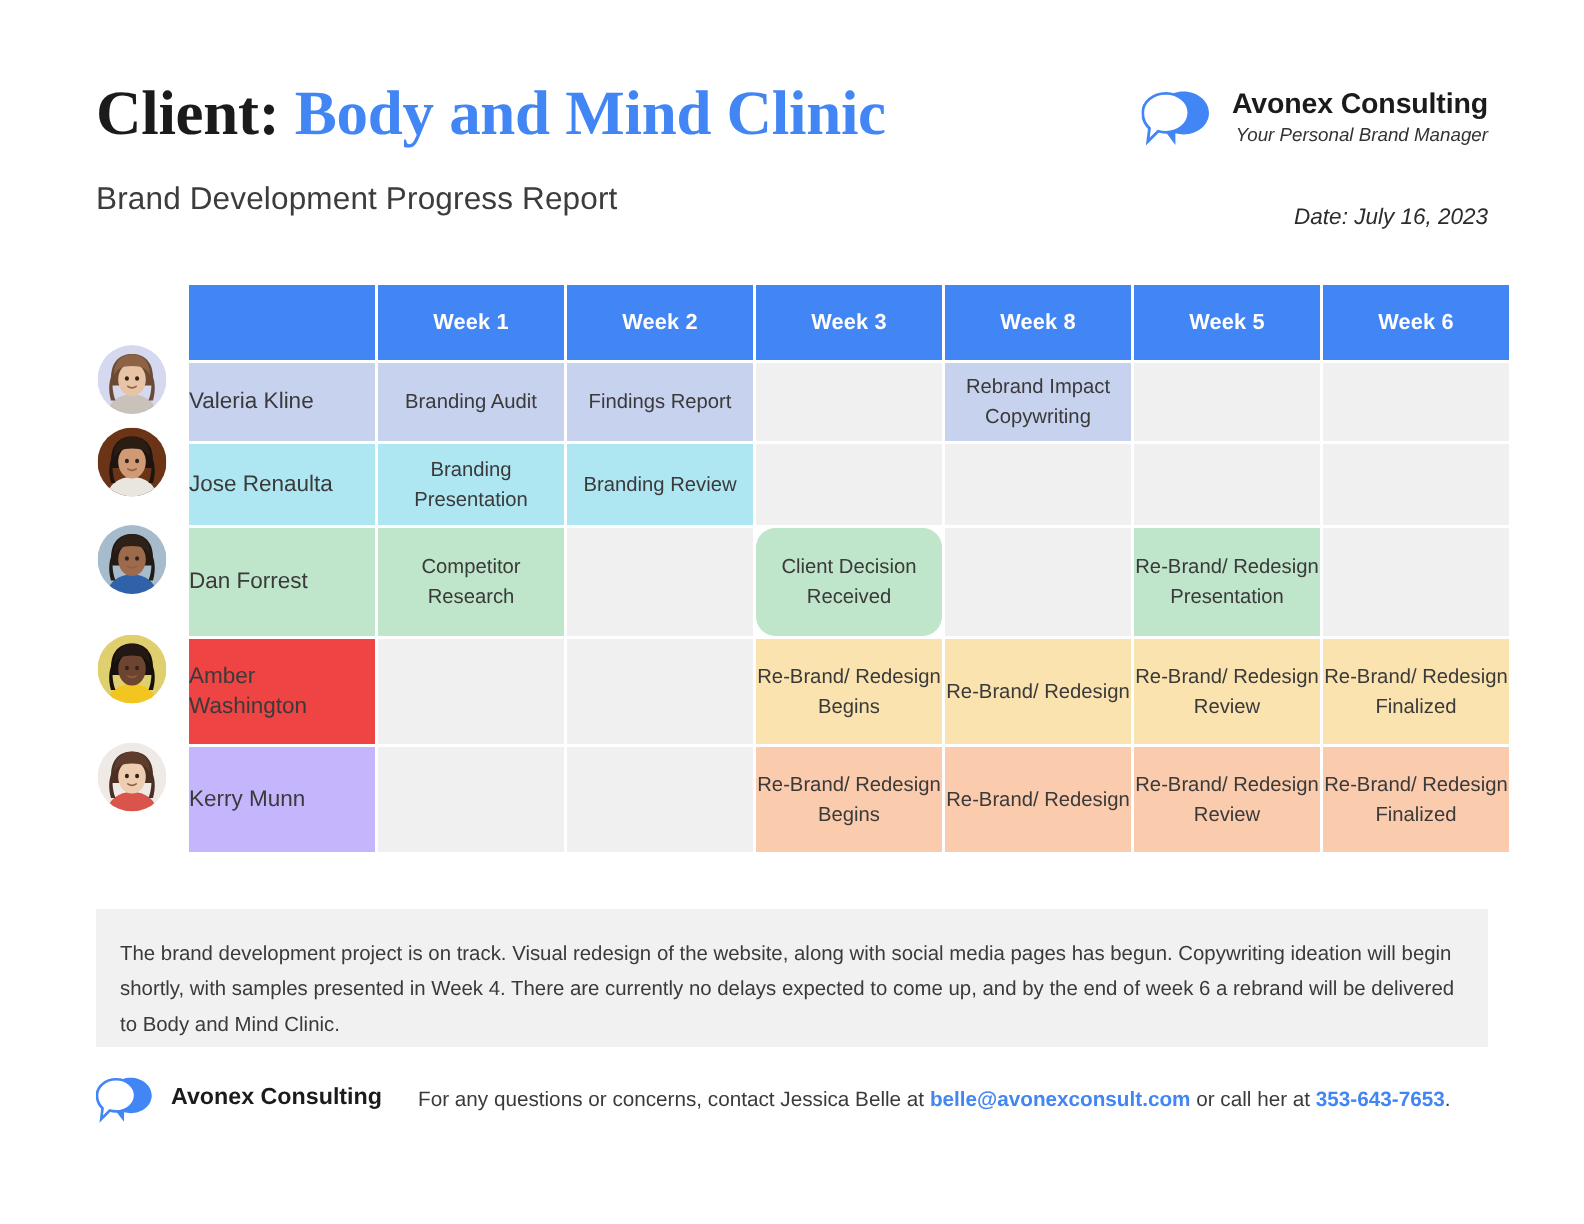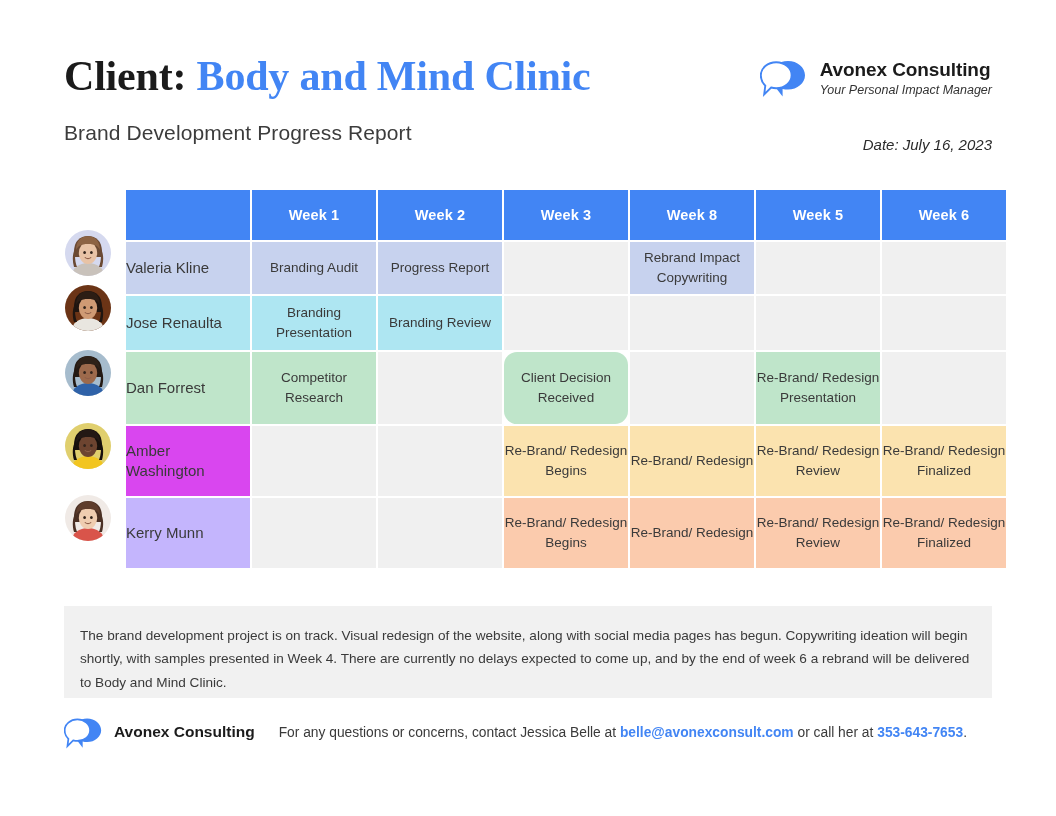--- a/index.html
+++ b/index.html
@@ -218,21 +218,21 @@
 
     <div class="brand-block">
       <span class="brand-logo">
         <svg viewBox="0 0 46 40" xmlns="http://www.w3.org/2000/svg">
           <path d="M28 3 C37.4 3 45 9.4 45 17.3 C45 25.2 37.4 31.6 28 31.6 C26.1 31.6 24.3 31.3 22.6 30.9 L22.6 38.6 L16.4 30.4 C12.1 27.9 11 22.9 11 17.3 C11 9.4 18.6 3 28 3 Z" fill="#4285f4"></path>
           <path d="M16.2 4.2 C24.7 4.2 31.6 10 31.6 17.2 C31.6 24.4 24.7 30.2 16.2 30.2 C14.4 30.2 12.7 29.95 11.1 29.5 L4.2 36.4 L5.3 27.6 C2.4 24.9 0.8 21.2 0.8 17.2 C0.8 10 7.7 4.2 16.2 4.2 Z" fill="#ffffff" stroke="#4285f4" stroke-width="1.9"></path>
         </svg>
       </span>
       <div class="brand-text">
         <div class="brand-name">Avonex Consulting</div>
-        <div class="brand-tagline">Your Personal Impact Manager</div>
+        <div class="brand-tagline">Your Personal Brand Manager</div>
       </div>
     </div>
 
     <div class="report-date">Date: July 16, 2023</div>
   </div>
 
   <div class="table-area">
     <div class="avatar-col" id="avatar-col">
         <div class="avatar-slot" style="height: 54px;">
           <div class="avatar">
@@ -324,21 +324,21 @@
             <th class="th-cell" style="width: 124px;">Week 3</th>
             <th class="th-cell" style="width: 124px;">Week 8</th>
             <th class="th-cell" style="width: 124px;">Week 5</th>
             <th class="th-cell" style="width: 124px;">Week 6</th>
           </tr>
       </thead>
       <tbody id="table-body">
           <tr style="height: 52px; margin-left: 48px;">
             <td class="name-cell" style="background: rgb(199, 210, 238); height: 52px;">Valeria Kline</td>
             <td class="task-cell" style="background: rgb(199, 210, 238); height: 52px;">Branding Audit</td>
-            <td class="task-cell" style="background: rgb(199, 210, 238); height: 52px;">Progress Report</td>
+            <td class="task-cell" style="background: rgb(199, 210, 238); height: 52px;">Findings Report</td>
             <td class="task-cell empty" style="background: rgb(240, 240, 240); height: 52px;"></td>
             <td class="task-cell" style="background: rgb(199, 210, 238); height: 52px;">Rebrand Impact Copywriting</td>
             <td class="task-cell empty" style="background: rgb(240, 240, 240); height: 52px;"></td>
             <td class="task-cell empty" style="background: rgb(240, 240, 240); height: 52px;"></td>
           </tr>
           <tr style="height: 54px;">
             <td class="name-cell" style="background: rgb(174, 230, 242); height: 54px;">Jose Renaulta</td>
             <td class="task-cell" style="background: rgb(174, 230, 242); height: 54px;">Branding Presentation</td>
             <td class="task-cell" style="background: rgb(174, 230, 242); height: 54px;">Branding Review</td>
             <td class="task-cell empty" style="background: rgb(240, 240, 240); height: 54px;"></td>
@@ -349,21 +349,21 @@
           <tr style="height: 72px;">
             <td class="name-cell" style="background: rgb(191, 229, 202); height: 72px;">Dan Forrest</td>
             <td class="task-cell" style="background: rgb(191, 229, 202); height: 72px;">Competitor Research</td>
             <td class="task-cell empty" style="background: rgb(240, 240, 240); height: 72px;"></td>
             <td class="task-cell" style="background: rgb(191, 229, 202); height: 72px; border-radius: 13px;">Client Decision Received</td>
             <td class="task-cell empty" style="background: rgb(240, 240, 240); height: 72px;"></td>
             <td class="task-cell" style="background: rgb(191, 229, 202); height: 72px;">Re-Brand/ Redesign Presentation</td>
             <td class="task-cell empty" style="background: rgb(240, 240, 240); height: 72px;"></td>
           </tr>
           <tr style="height: 70px;">
-            <td class="name-cell" style="background: #d946ef; height: 70px;">Amber Washington</td>
+            <td class="name-cell" style="background: #ef4444; height: 70px;">Amber Washington</td>
             <td class="task-cell empty" style="background: rgb(240, 240, 240); height: 70px;"></td>
             <td class="task-cell empty" style="background: rgb(240, 240, 240); height: 70px;"></td>
             <td class="task-cell" style="background: rgb(251, 227, 175); height: 70px;">Re-Brand/ Redesign Begins</td>
             <td class="task-cell" style="background: rgb(251, 227, 175); height: 70px;">Re-Brand/ Redesign</td>
             <td class="task-cell" style="background: rgb(251, 227, 175); height: 70px;">Re-Brand/ Redesign Review</td>
             <td class="task-cell" style="background: rgb(251, 227, 175); height: 70px;">Re-Brand/ Redesign Finalized</td>
           </tr>
           <tr style="height: 70px;">
             <td class="name-cell" style="background: #c4b5fd; height: 70px;">Kerry Munn</td>
             <td class="task-cell empty" style="background: rgb(240, 240, 240); height: 70px;"></td>

